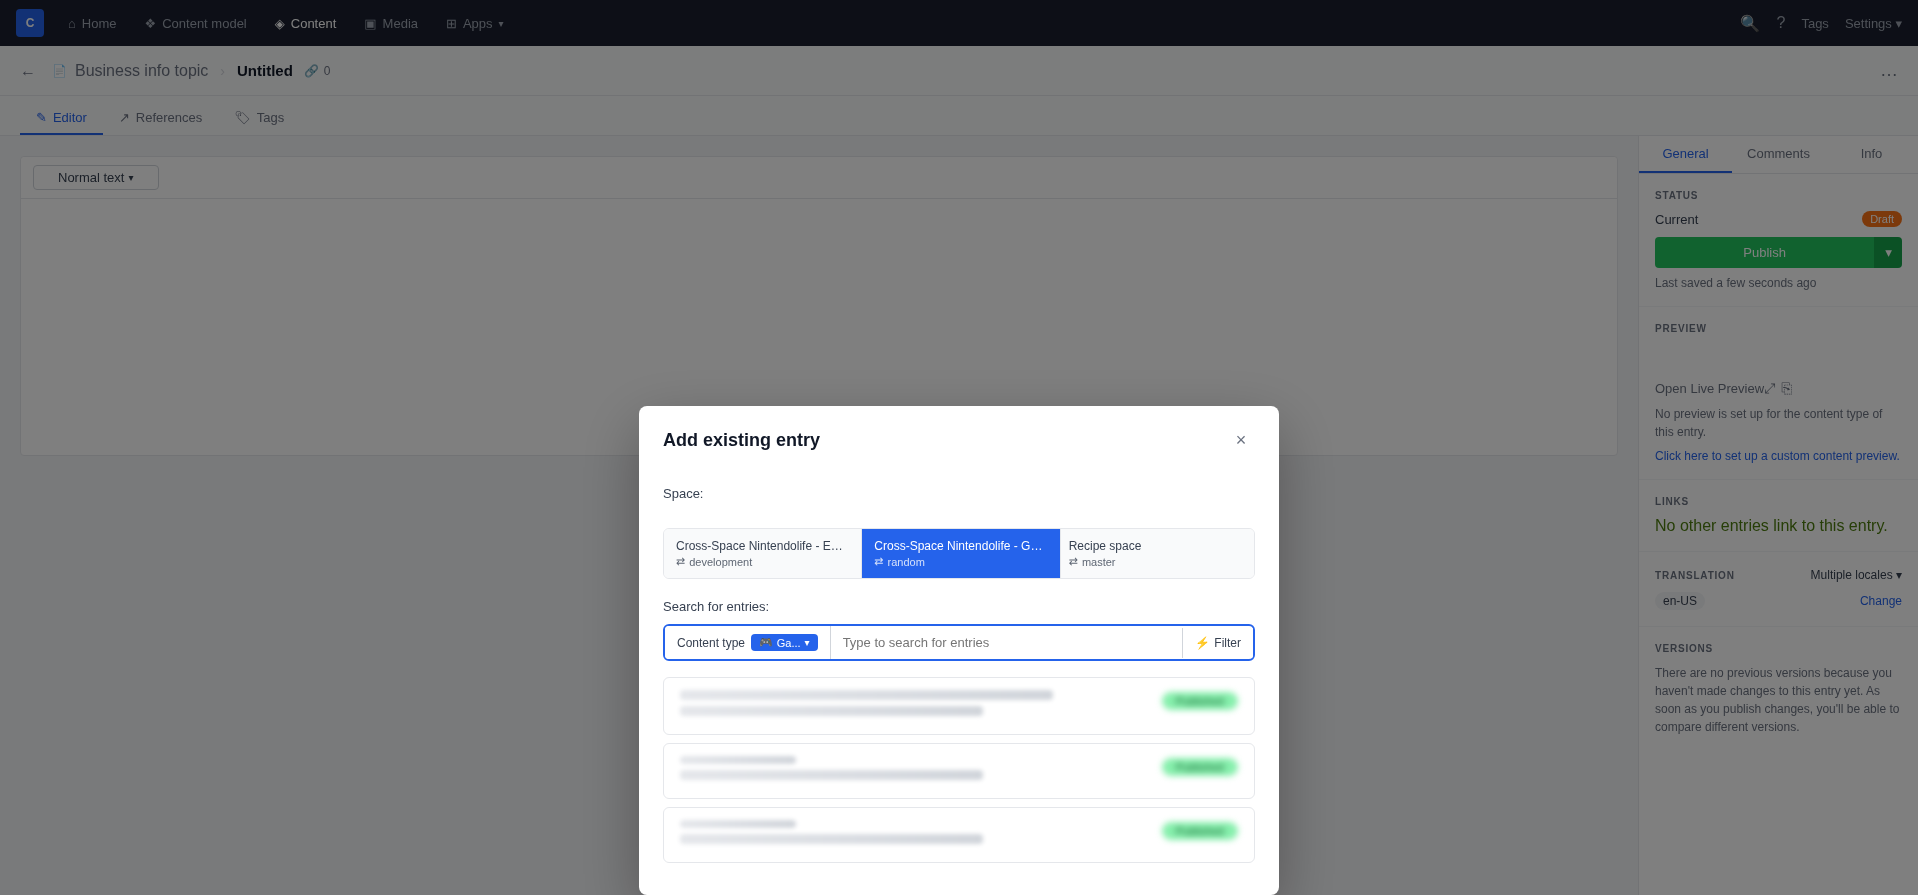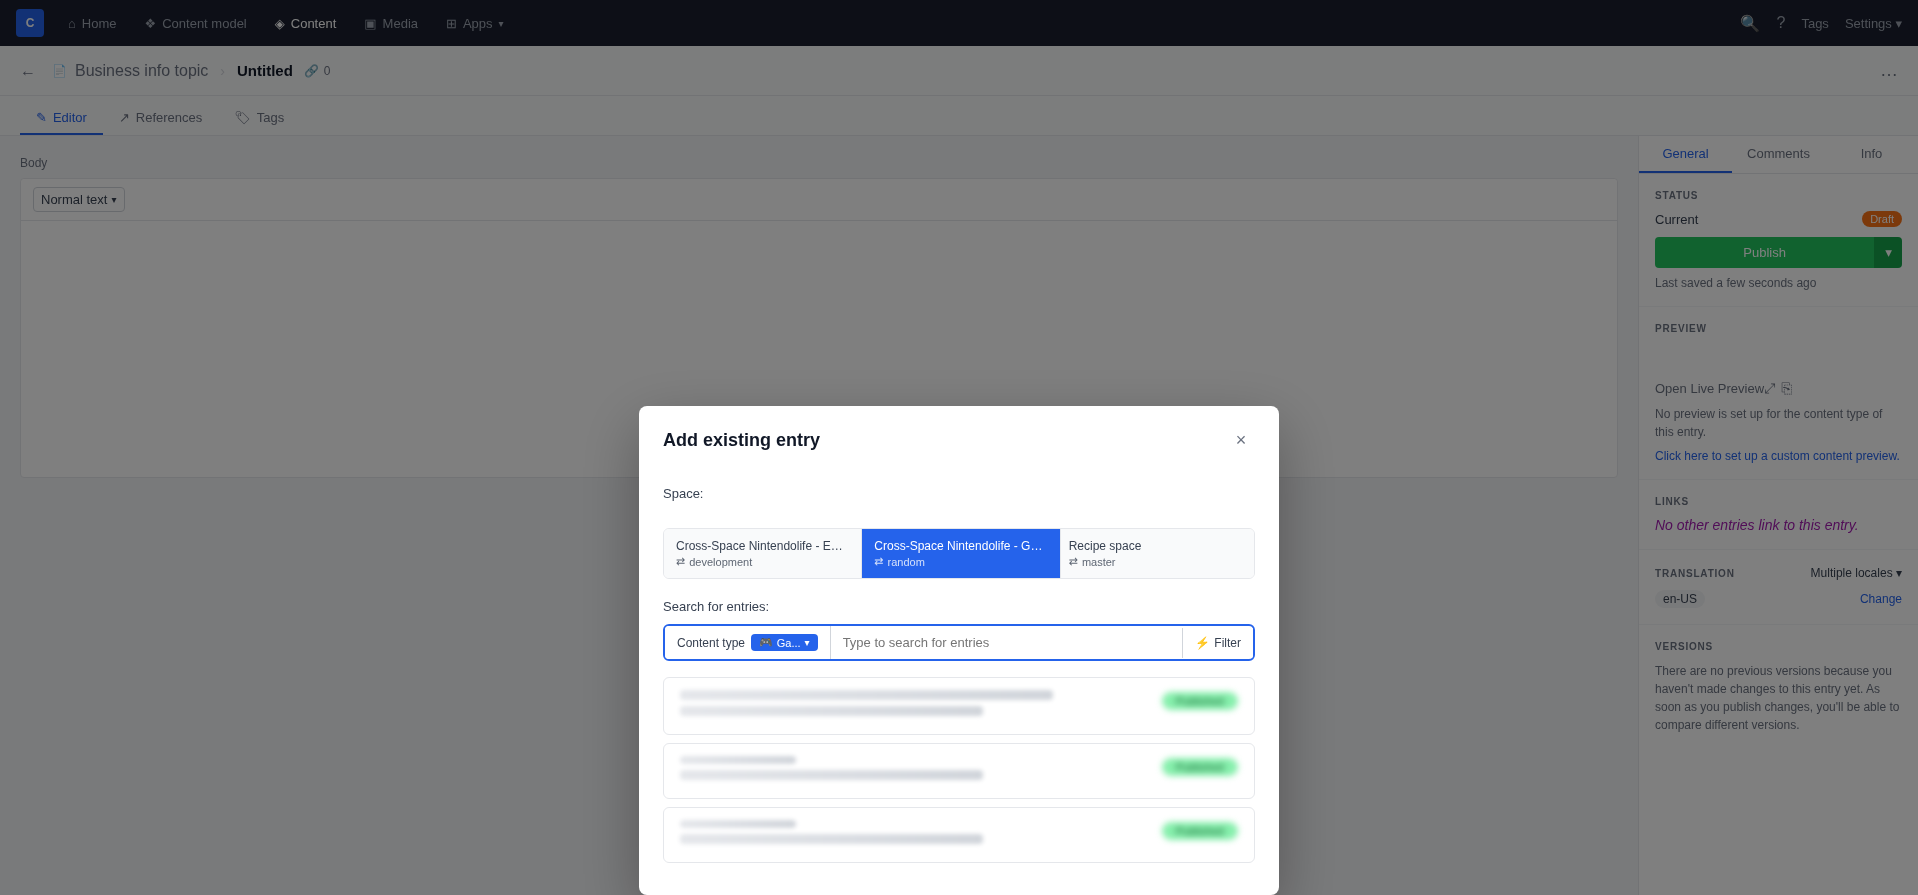--- a/index.html
+++ b/index.html
@@ -107,21 +107,21 @@
       gap: 8px;
       padding: 8px 12px;
       border-bottom: 1px solid #e5e7eb;
       background: white;
       margin: -16px -16px 12px -16px;
       border-radius: 4px 4px 0 0;
     }
     .toolbar-select {
       border: 1px solid #d1d5db;
       border-radius: 4px;
-      padding: 4px 7px;
+      padding: 4px 24px;
       font-size: 13px;
       color: #374151;
       cursor: pointer;
       display: flex; align-items: center; gap: 4px;
     }
     .body-label { font-size: 12px; font-weight: 500; color: #6b7280; margin-bottom: 8px; }
 
     
     .right-sidebar {
       width: 280px;
@@ -171,21 +171,21 @@
     }
     .saved-text { font-size: 12px; color: #6b7280; margin-top: 8px; }
     .preview-section { padding: 16px; border-bottom: 1px solid #f3f4f6; }
     .open-preview-row { display: flex; align-items: center; margin-bottom: 8px; margin-top: 46px; }
     .open-preview-link { font-size: 13px; color: #6b7280; }
     .preview-icons { display: flex; gap: 6px; }
     .preview-icon { color: #6b7280; font-size: 14px; cursor: pointer; }
     .preview-info { font-size: 12px; color: #6b7280; margin-bottom: 8px; line-height: 1.5; }
     .preview-link { font-size: 12px; color: #2563eb; cursor: pointer; }
     .links-section { padding: 16px; border-bottom: 1px solid #f3f4f6; }
-    .links-info { font-size: 14px; color: #a21caf; font-style: italic; }
+    .links-info { font-size: 16px; color: #4d7c0f; }
     .translation-section { padding: 16px; border-bottom: 1px solid #f3f4f6; }
     .translation-row { display: flex; align-items: center; justify-content: space-between; }
     .locale-tag { font-size: 12px; color: #374151; background: #f3f4f6; padding: 2px 8px; border-radius: 12px; }
     .change-link { font-size: 12px; color: #2563eb; cursor: pointer; }
     .versions-section { padding: 16px; }
     .versions-info { font-size: 12px; color: #6b7280; line-height: 1.5; }
 
     
     .modal-overlay {
       position: fixed;
@@ -382,21 +382,20 @@
     </div>
     <div class="tab">
       <span>🏷</span>
       <span>Tags</span>
     </div>
   </div>
 
   <div class="main-layout">
 
     <div class="editor-area">
-      <div class="body-label">Body</div>
       <div class="editor-inner">
         <div class="editor-toolbar">
           <div class="toolbar-select">
             <span>Normal text</span>
             <span style="font-size:10px;">▾</span>
           </div>
         </div>
       </div>
     </div>
 

